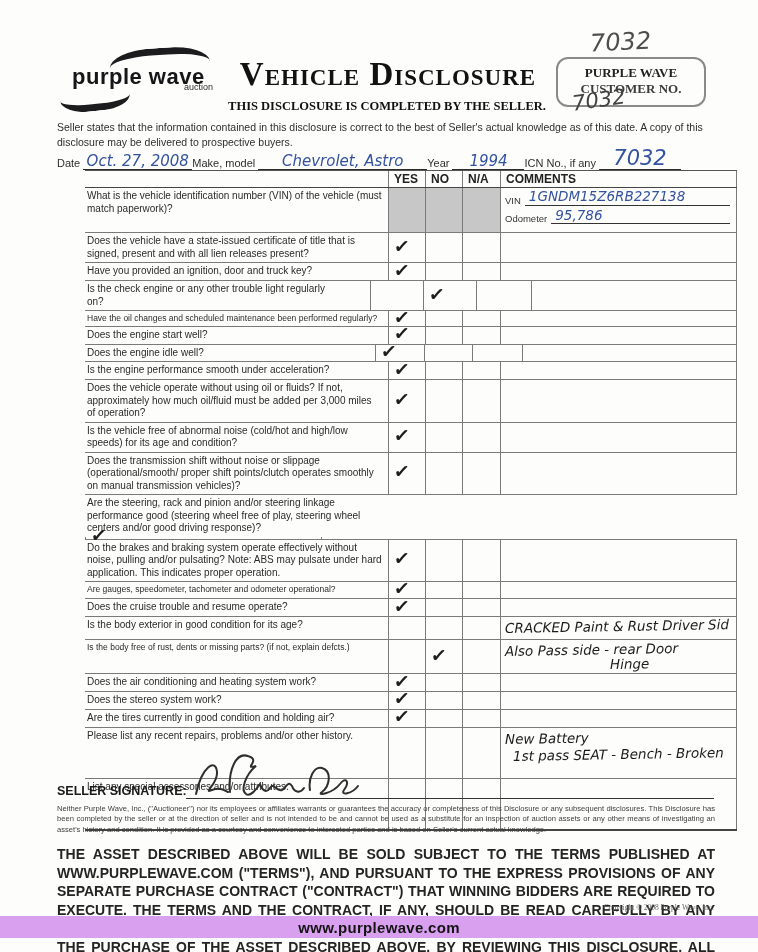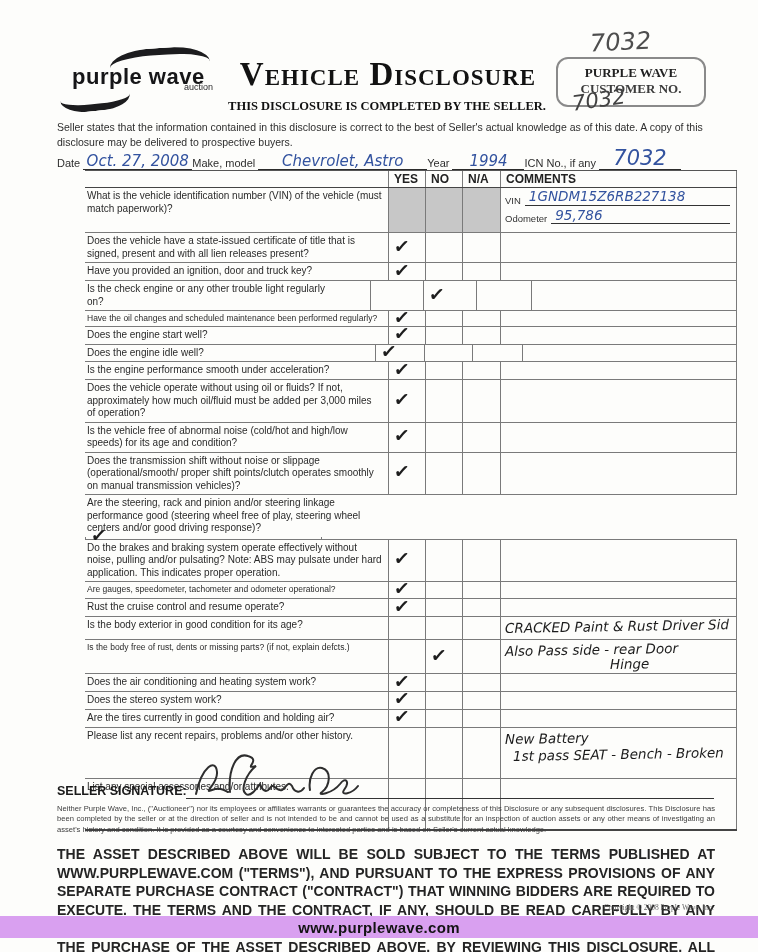--- a/index.html
+++ b/index.html
@@ -245,21 +245,21 @@
         <div class="trow small" style="min-height: 16px;">
       <div class="c-q">Are gauges, speedometer, tachometer and odometer operational?</div>
       <div class="c-yes">
             <span class="check">✓</span>
           </div>
       <div class="c-no"></div>
       <div class="c-na"></div>
       <div class="c-com"></div>
     </div>
         <div class="trow" style="min-height: 17px;">
-      <div class="c-q">Rust the cruise control and resume operate?</div>
+      <div class="c-q">Does the cruise trouble and resume operate?</div>
       <div class="c-yes">
             <span class="check">✓</span>
           </div>
       <div class="c-no"></div>
       <div class="c-na"></div>
       <div class="c-com"></div>
     </div>
         <div class="trow" style="min-height: 22px;">
       <div class="c-q">Is the body exterior in good condition for its age?</div>
       <div class="c-yes"></div>

